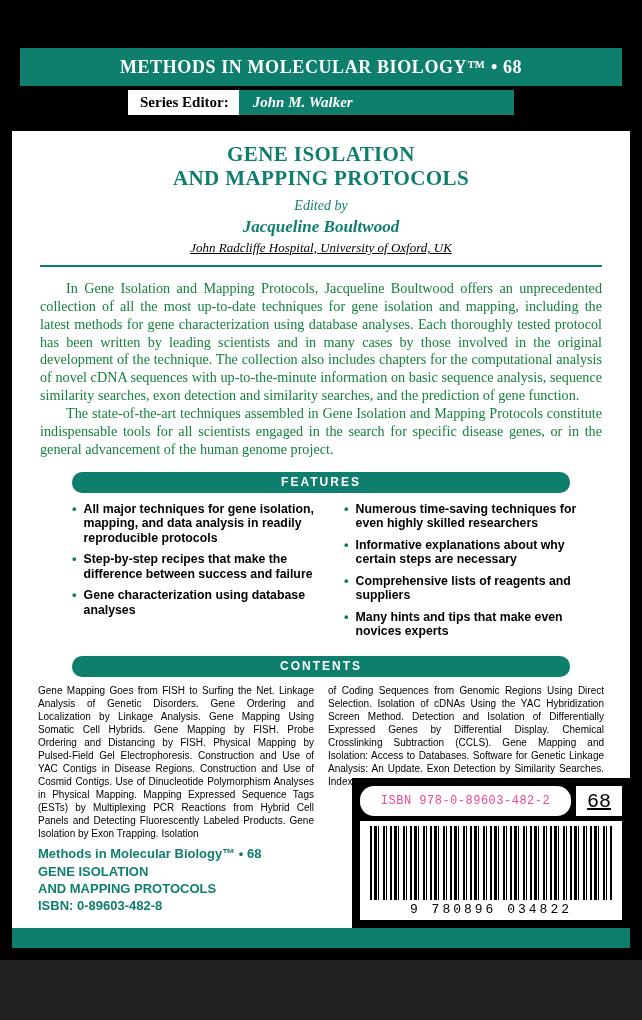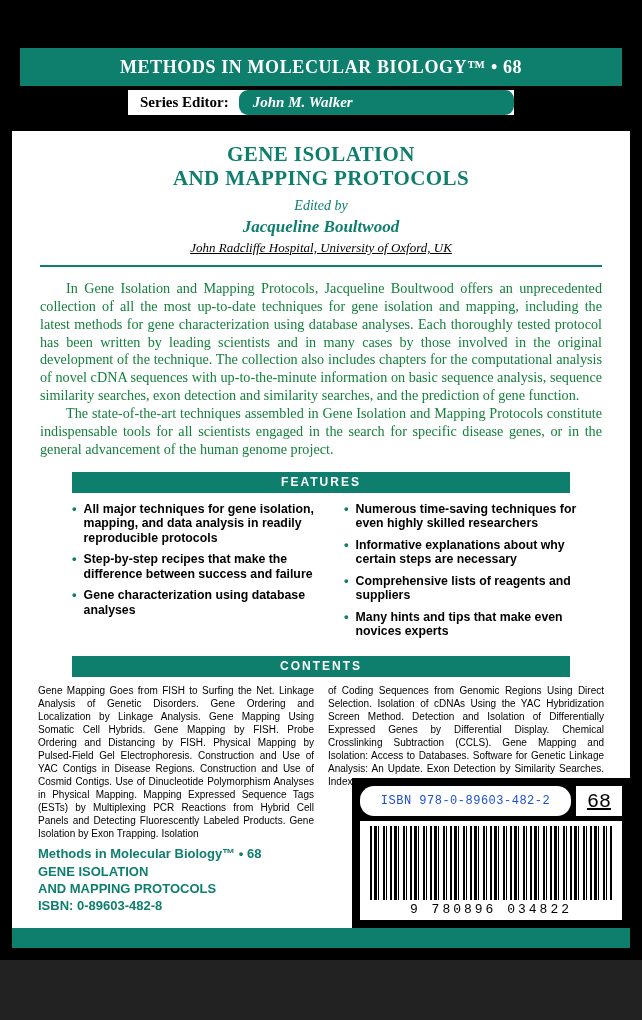--- a/index.html
+++ b/index.html
@@ -20,21 +20,21 @@
   .series-strip {
     position:absolute; top:90px; left:128px; width:386px; height:25px;
     background:#fff; display:flex; align-items:stretch;
   }
   .series-label {
     font:normal bold 15px "Liberation Serif", serif; color:#000;
     display:flex; align-items:center; padding:0 10px 0 12px;
   }
   .series-chip {
     flex:1; background:#0e7e6d; color:#fff; display:flex; align-items:center;
-    padding-left:14px; font:italic bold 15px "Liberation Serif", serif;border-radius:9px;
+    padding-left:14px; font:italic bold 15px "Liberation Serif", serif;
   }
   
   .main-panel {
     position:absolute; top:131px; left:12px; right:12px; bottom:32px;
     background:#fff; overflow:hidden;
   }
   .title-block { text-align:center; padding-top:12px; color:#0e7e6d; }
   .book-title { font:bold 21px/1.14 "Liberation Serif", serif; letter-spacing:.4px; }
   .edited-by { font:italic 14px "Liberation Serif", serif; margin-top:7px; }
   .editor-name { font:italic bold 17px "Liberation Serif", serif; margin-top:3px; }
@@ -42,21 +42,21 @@
   .rule { height:2px; background:#0e7e6d; margin:9px 28px 7px; }
   .body-copy {
     margin:13px 28px; font:14.2px/1.26 "Liberation Serif", serif;
     text-align:justify; color:#15803d;
   }
   .body-copy p { margin:0; text-indent:26px; }
   
   .section-bar {
     margin:10px 60px 0; height:21px; background:#0e7e6d; color:#fff;
     display:flex; align-items:center; justify-content:center;
-    font:bold 12px "Liberation Sans", sans-serif; letter-spacing:2px;
+    font:bold 12px "Liberation Sans", sans-serif; letter-spacing:2px;border-radius:10px;
   }
   
   .features-row { display:flex; gap:26px; margin:9px 40px 0 60px; }
   .features-col { flex:1; }
   .feature-item {
     display:flex; gap:7px; margin-bottom:7px;
     font:bold 12.3px/1.18 "Liberation Sans", sans-serif; color:#000;
   }
   .bullet { color:#0e7e6d; flex:none; font-size:13px; line-height:1.05; }
   
@@ -70,21 +70,21 @@
     position:absolute; left:26px; bottom:14px; color:#0e7e6d;
     font:bold 13px/1.32 "Liberation Sans", sans-serif;
   }
   .barcode-block {
     position:absolute; right:0; bottom:0; width:278px; height:150px;
     background:#000; padding:8px; display:flex; flex-direction:column; gap:5px;
   }
   .barcode-toprow { display:flex; gap:5px; height:30px; flex:none; }
   .barcode-isbn {
     flex:1; background:#fff; display:flex; align-items:center; justify-content:center;
-    font:12px "Liberation Mono", monospace; letter-spacing:.5px; color:#1d4ed8;border-radius:14px;
+    font:12px "Liberation Mono", monospace; letter-spacing:.5px; color:#ec4899;border-radius:14px;
   }
   .barcode-vol {
     width:46px; background:#fff; display:flex; align-items:center; justify-content:center;
     font:20px "Liberation Mono", monospace; color:#000;text-decoration:underline;
   }
   .barcode-body {
     flex:1; background:#fff; display:flex; flex-direction:column; padding:5px 10px 3px;justify-content:space-between;
   }
   .barcode-bars {
     flex:1;

